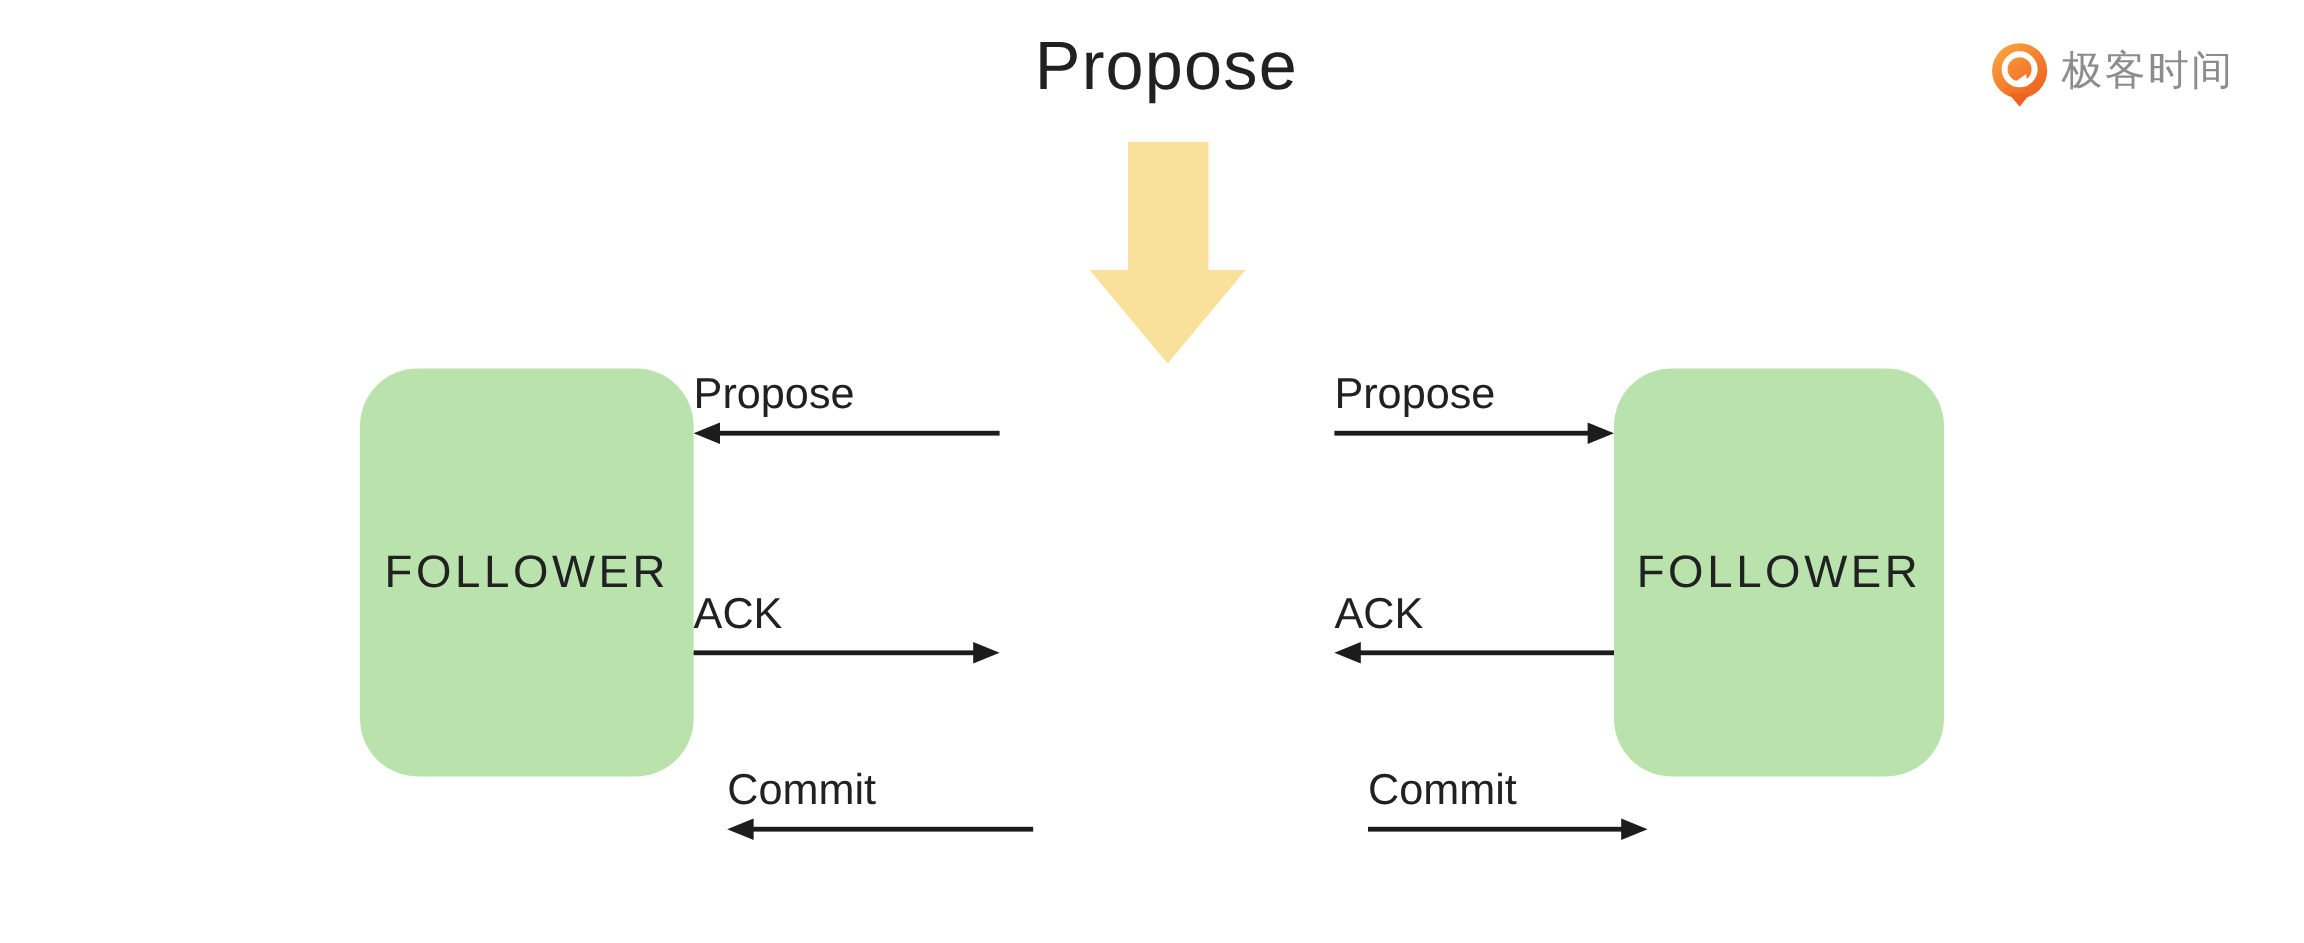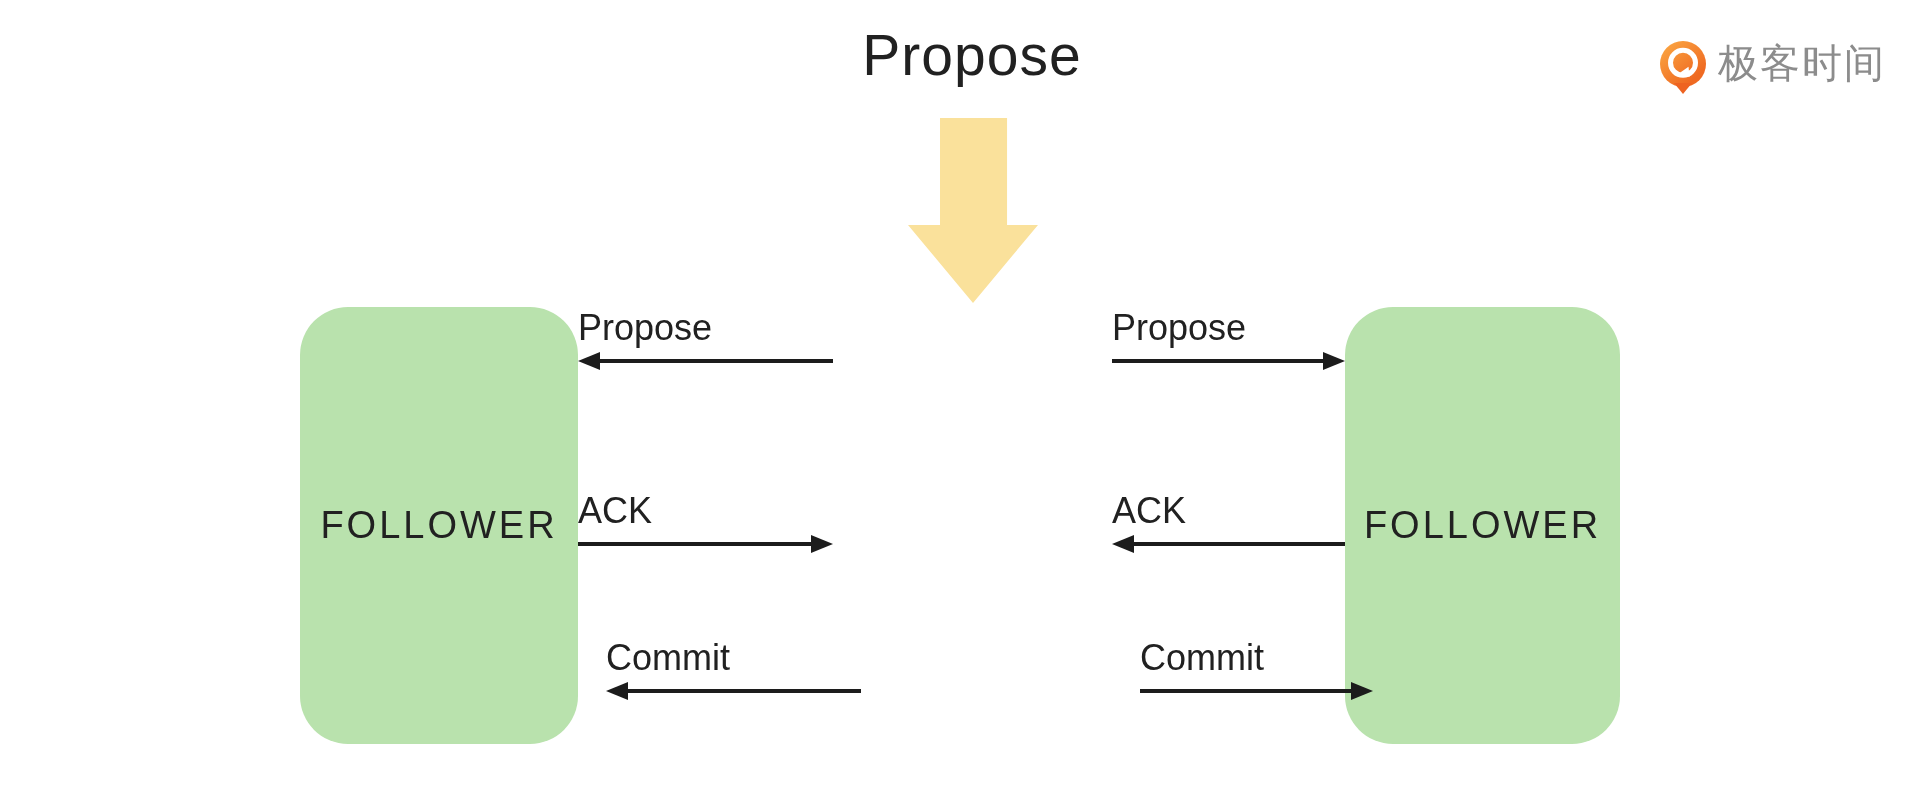--- a/index.html
+++ b/index.html
@@ -26,29 +26,29 @@
   .logo-icon{position:relative;width:46px;height:46px;border-radius:50%;
     background:linear-gradient(140deg,#faa13f 12%,#ef6a22 78%);}
   .logo-icon::after{content:"";position:absolute;left:50%;bottom:-7px;transform:translateX(-50%);
     width:0;height:0;border-left:9px solid transparent;border-right:9px solid transparent;
     border-top:11px solid #ee6321;}
   .logo-ring{position:absolute;left:50%;top:50%;transform:translate(-50%,-54%);
     width:20px;height:20px;border:5px solid #ffffff;border-radius:50%;}
   .logo-ring::after{content:"";position:absolute;left:9px;top:16px;width:0;height:0;
     border-left:5px solid transparent;border-right:5px solid transparent;
     border-top:9px solid #ffffff;transform:rotate(-35deg);}
-  .logo-text{font-size:40px;color:var(--logo-text);letter-spacing:2px;white-space:nowrap;}
+  .logo-text{font-size:34px;color:var(--logo-text);letter-spacing:2px;white-space:nowrap;}
   
   .request-arrow{
     position:absolute;left:908px;top:118px;width:130px;height:185px;
     background:var(--request-arrow-fill);
     clip-path:polygon(24.6% 0,76.2% 0,76.2% 57.8%,100% 57.8%,50% 100%,0 57.8%,24.6% 57.8%);
   }
   
-  .node{position:absolute;top:307px;height:437px;border-radius:48px;
+  .node{position:absolute;top:307px;height:340px;border-radius:48px;
     display:flex;align-items:center;justify-content:center;}
   .node-follower-left{left:300px;width:278px;background:var(--follower-fill);}
   .node-leader{left:833px;width:279px;background:var(--leader-fill);}
   .node-follower-right{left:1345px;width:275px;background:var(--follower-fill);}
   .node-label{font-size:38px;letter-spacing:3px;color:var(--ink);white-space:nowrap;}
   
   .edge{position:absolute;height:62px;}
   .e-left{left:578px;width:255px;}
   .e-right{left:1112px;width:233px;}
   .row-propose{top:307px;}

